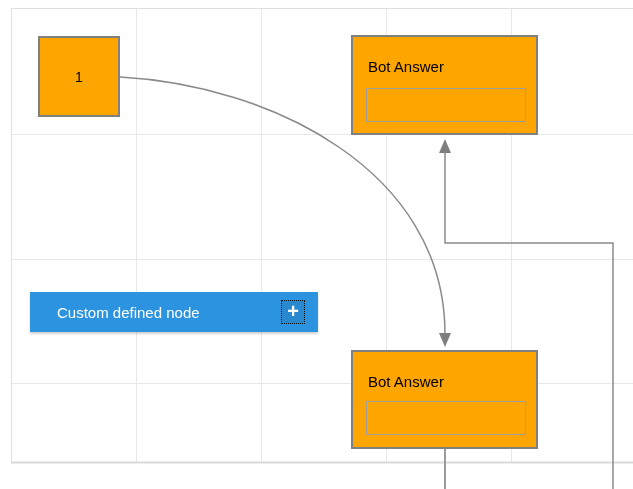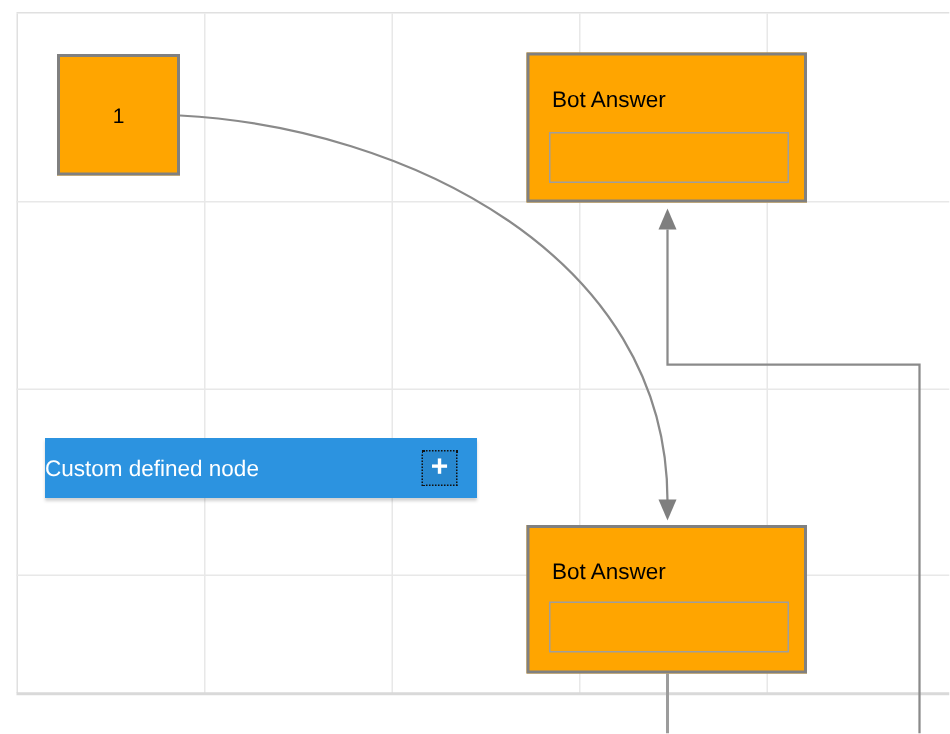--- a/index.html
+++ b/index.html
@@ -37,21 +37,21 @@
   .bot-node.bottom{top:350px;height:99px;}
   .bot-label{position:absolute;left:15px;top:21px;font-size:15px;color:var(--label-text);}
   .bot-input{position:absolute;left:13px;top:51px;width:160px;height:34px;
         box-sizing:border-box;border:1px solid var(--inner-border);background:transparent;}
   .bot-node.bottom .bot-input{top:49px;}
 
   .custom-node{position:absolute;left:30px;top:292px;width:288px;height:40px;
         box-sizing:border-box;background:var(--custom-blue);color:var(--custom-text);
         display:flex;align-items:center;font-size:15px;
         box-shadow:0 2px 2px rgba(0,0,0,0.18);}
-  .custom-label{}
+  .custom-label{margin-left:27px;}
   .plus-box{position:absolute;left:251px;top:8px;width:24px;height:24px;
         box-sizing:border-box;border:1px dotted #111111;background:rgba(0,0,0,0.07);
         display:flex;align-items:center;justify-content:center;
         color:#ffffff;font-size:20px;font-weight:bold;line-height:1;padding-bottom:2px;}
 </style>
 </head>
 <body>
 
 <div class="stage">
 

